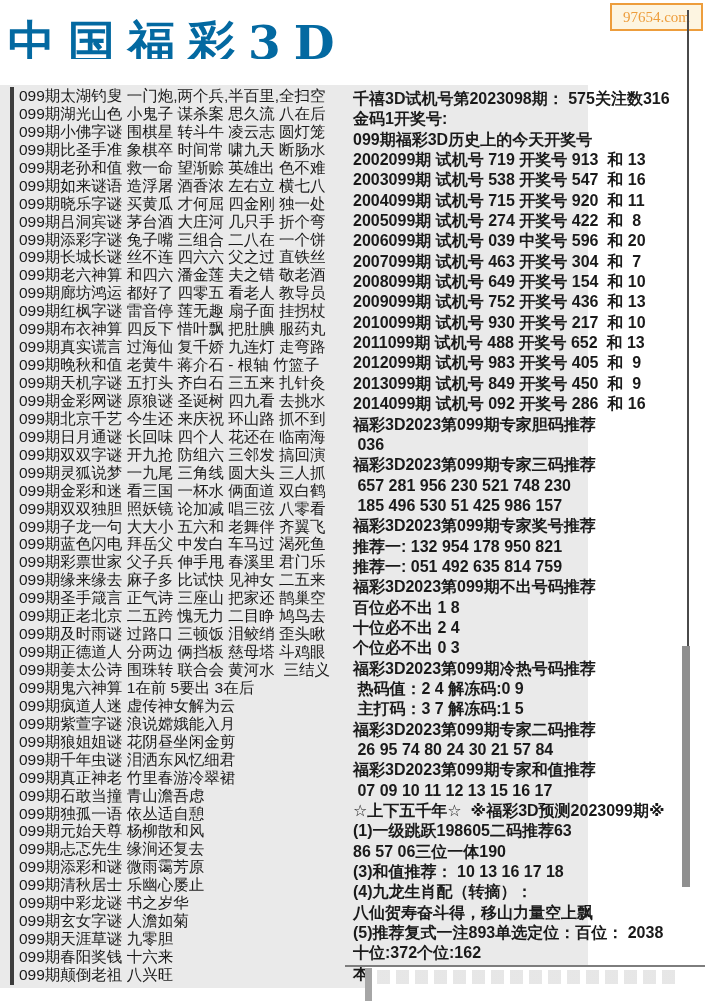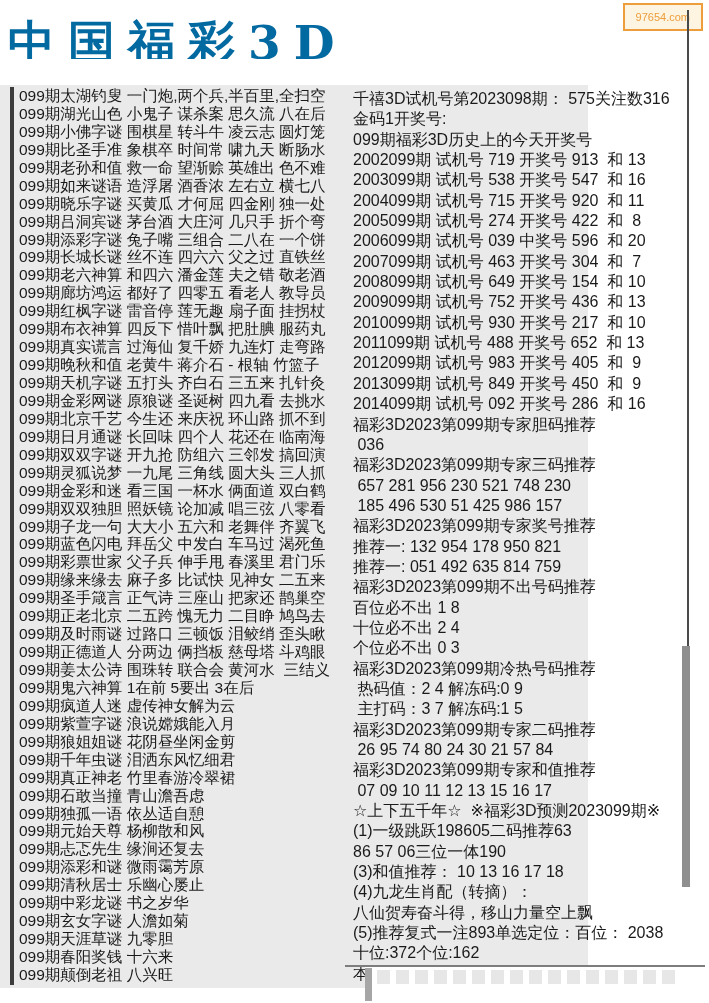--- a/index.html
+++ b/index.html
@@ -8,41 +8,41 @@
   }
   html,body{margin:0;padding:0;}
   body{
     width:709px;height:1003px;position:relative;overflow:hidden;
     background:#ffffff;color:var(--text);
     font-family:"Liberation Sans","DejaVu Sans",sans-serif;
   }
   .badge{
     position:absolute;right:6px;top:3px;
     border:2px solid var(--accent);background:var(--badge-bg);color:var(--accent);
-    font-size:11px;padding:2px 11px;line-height:20px;
+    font-size:15px;padding:2px 11px;line-height:20px;font-family:Liberation Serif, serif;
   }
   .title{
     position:absolute;left:8px;top:12px;width:420px;height:47px;overflow:hidden;
     font-family:"DejaVu Serif","Liberation Serif",serif;font-weight:bold;
     font-size:47px;letter-spacing:13px;color:#0369a1;white-space:nowrap;
   }
   .content{
     position:absolute;left:0;top:85px;width:588px;height:903px;
     background:var(--content-bg);
   }
   .left-bar{
     position:absolute;left:10px;top:2px;width:4px;height:898px;background:#3c3c3c;
   }
   .left-list{
     position:absolute;left:19px;top:2px;width:334px;
     font-size:15.5px;line-height:17.93px;white-space:pre;font-weight:500;
   }
   .right-list{
     position:absolute;left:353px;top:4px;width:340px;
-    font-size:16px;line-height:20.35px;white-space:pre;font-weight:400;
+    font-size:16px;line-height:20.35px;white-space:pre;font-weight:700;
   }
   .right-border{
     position:absolute;left:687px;top:10px;width:2px;height:868px;background:#4a4a4a;
   }
   .scroll-thumb{
     position:absolute;left:682px;top:646px;width:8px;height:241px;background:var(--scrollbar);
   }
   .bottom-hline{
     position:absolute;left:345px;top:965px;width:360px;height:2px;background:#7d7d7d;
   }

